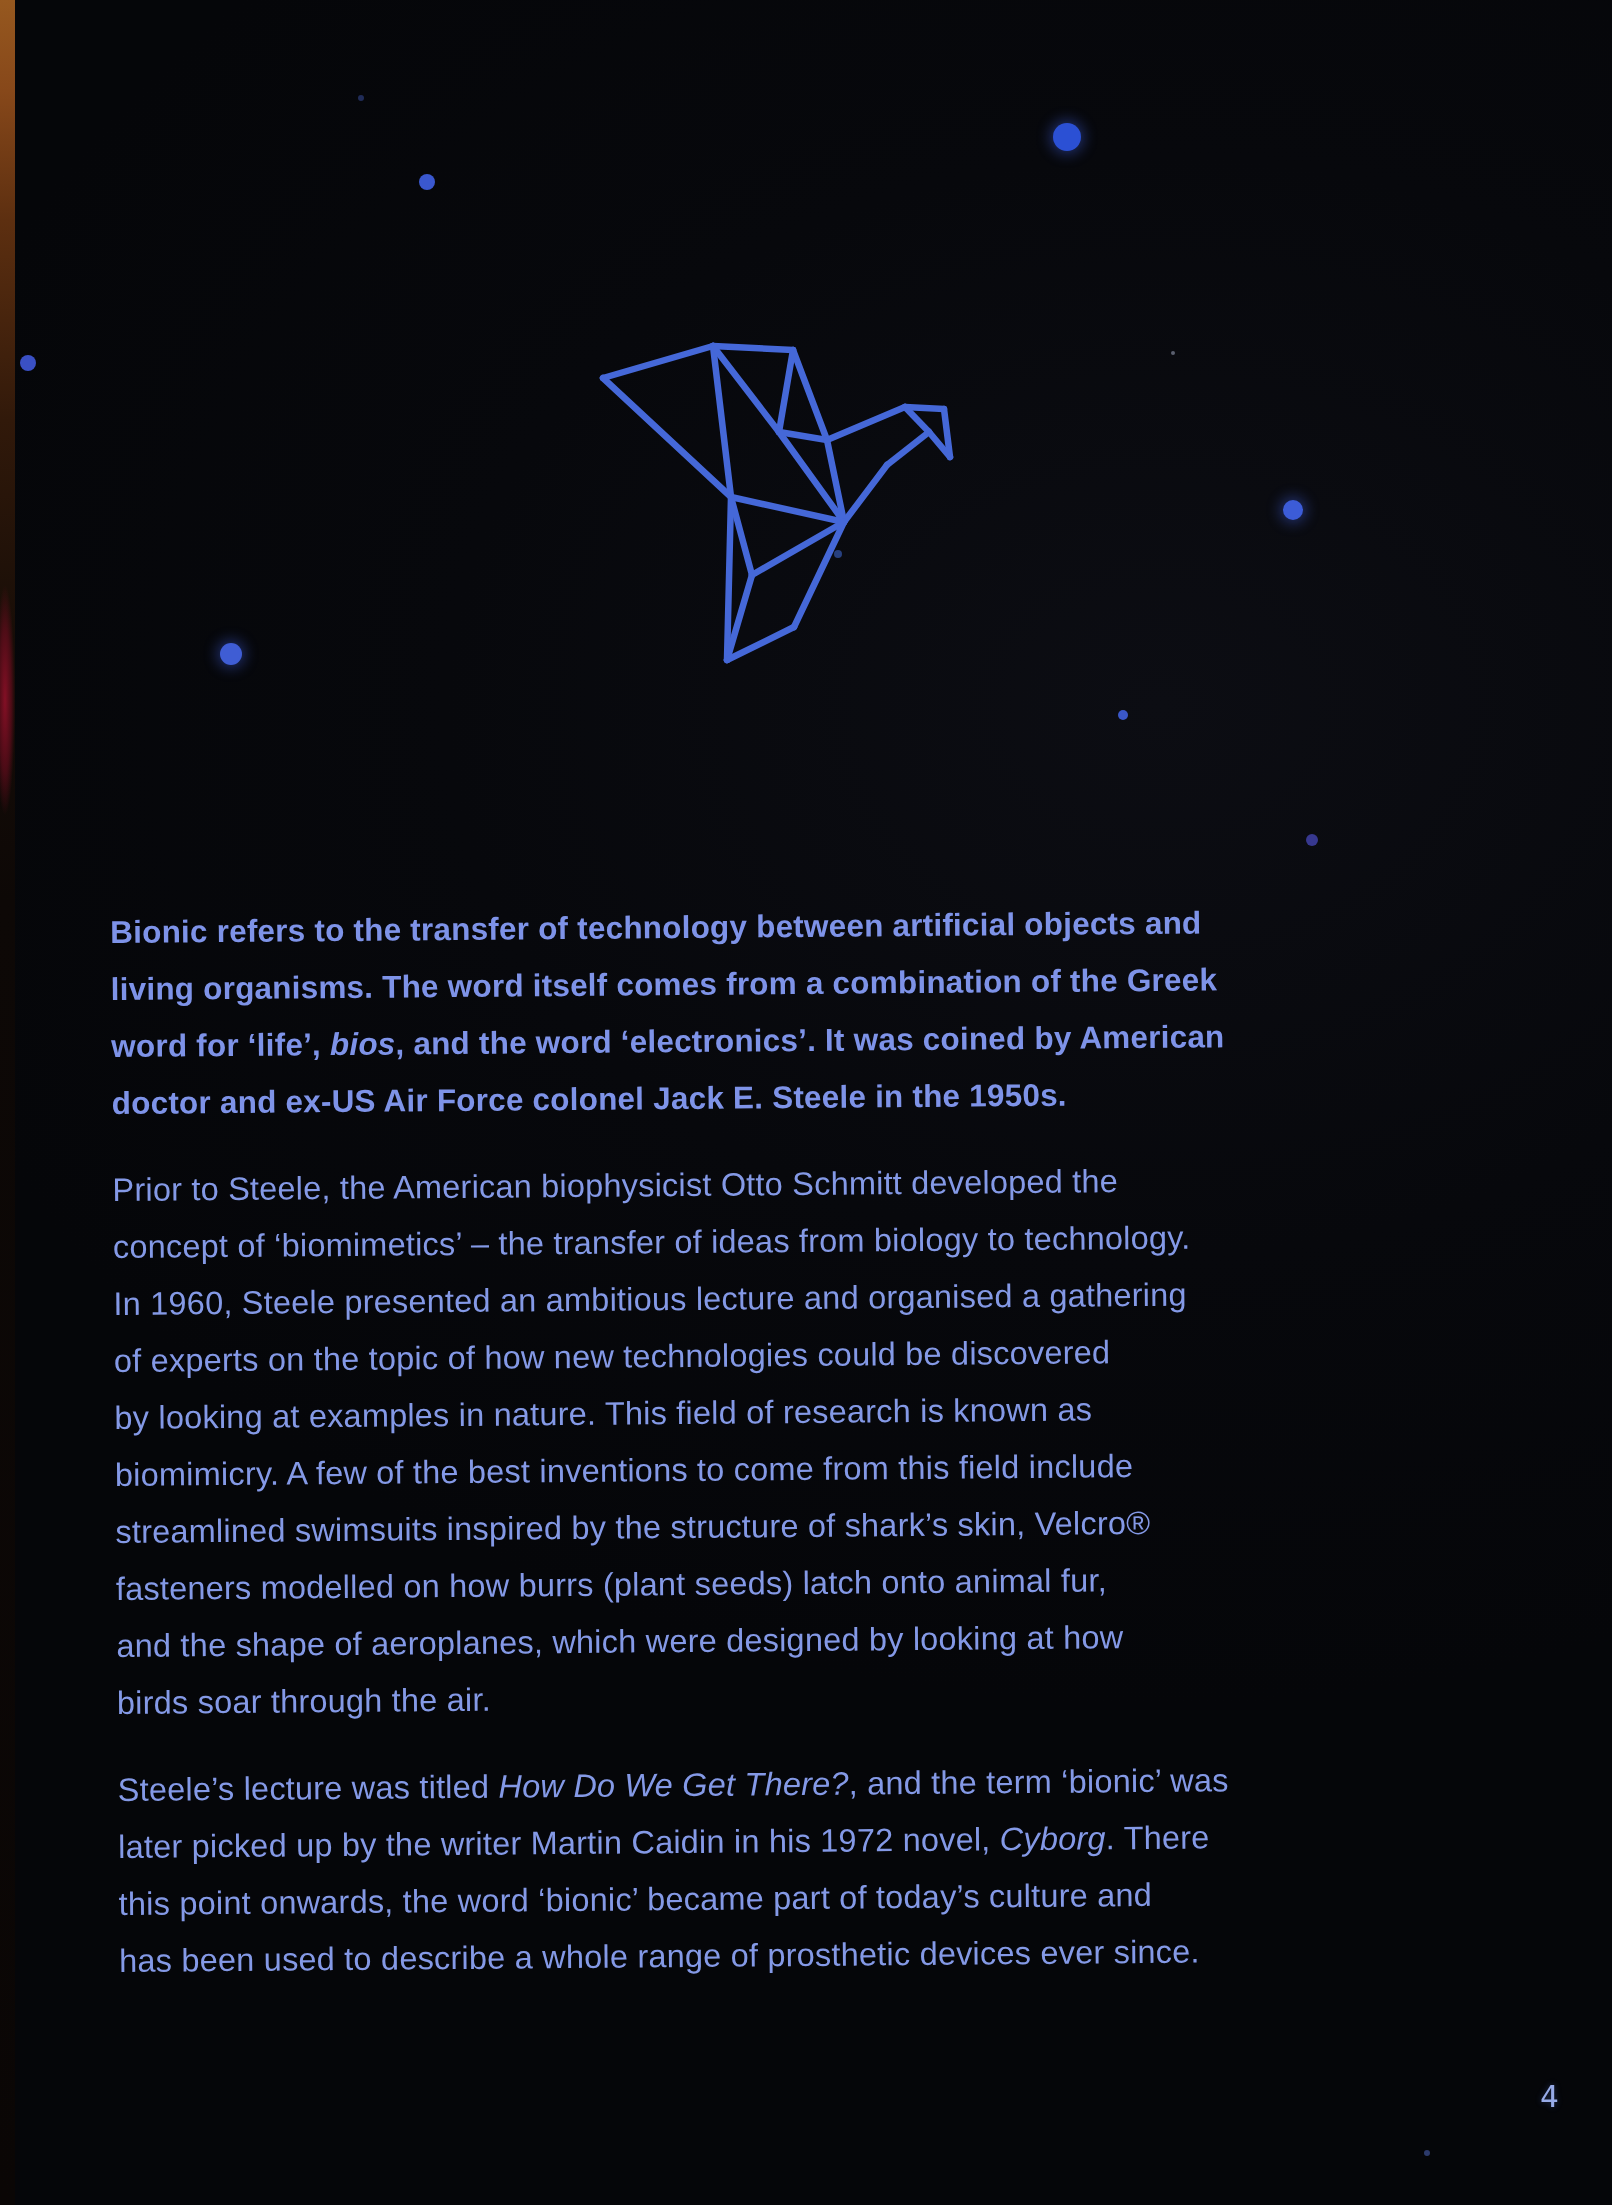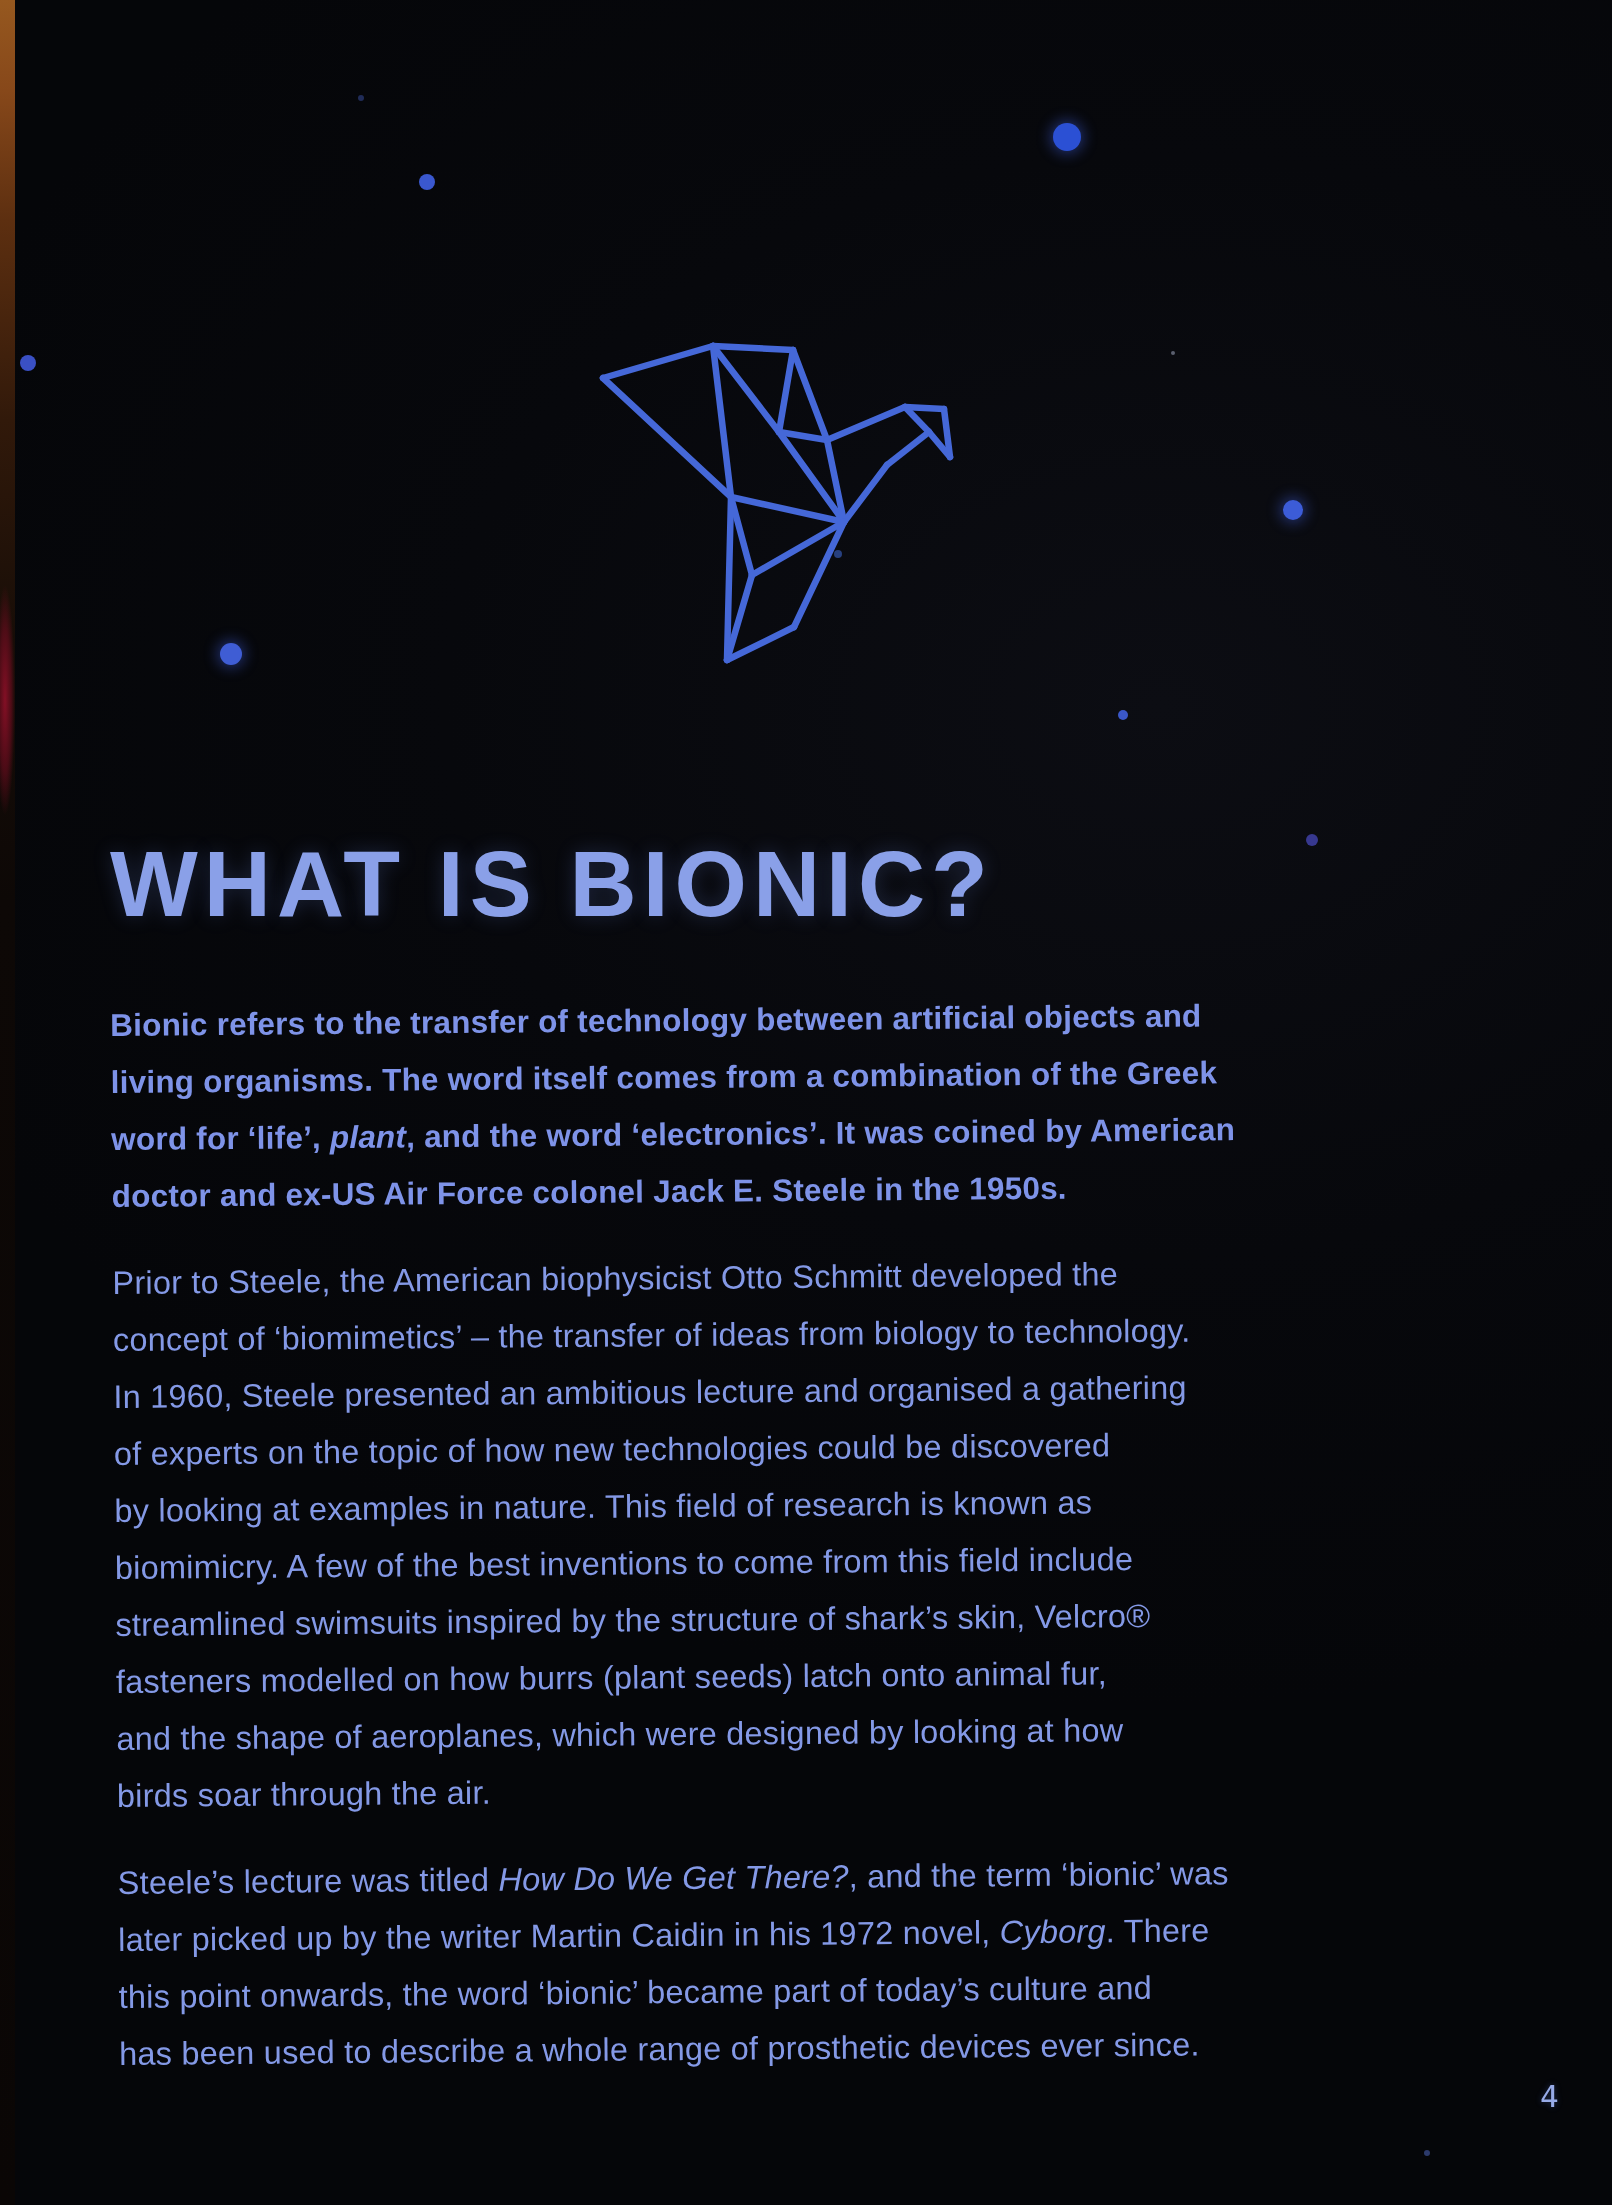--- a/index.html
+++ b/index.html
@@ -92,26 +92,25 @@
       <line x1="134" y1="155" x2="130" y2="318"></line>
       <line x1="134" y1="155" x2="155" y2="233"></line>
       <line x1="155" y1="233" x2="130" y2="318"></line>
       <line x1="155" y1="233" x2="247" y2="180"></line>
       <line x1="247" y1="180" x2="197" y2="285"></line>
       <line x1="197" y1="285" x2="130" y2="318"></line>
     </svg>
   </div>
 
   <div class="content">
-    <div class="title">WHAT IS BIONIC?</div>
     <div class="paragraphs" id="paragraphs">
         <div class="para bold">
           <div class="line"><span>Bionic refers to the transfer of technology between artificial objects and</span></div>
           <div class="line"><span>living organisms. The word itself comes from a combination of the Greek</span></div>
-          <div class="line"><span>word for ‘life’, </span><span class="it">plant</span><span>, and the word ‘electronics’. It was coined by American</span></div>
+          <div class="line"><span>word for ‘life’, </span><span class="it">bios</span><span>, and the word ‘electronics’. It was coined by American</span></div>
           <div class="line"><span>doctor and ex-US Air Force colonel Jack E. Steele in the 1950s.</span></div>
         </div>
         <div class="para">
           <div class="line"><span>Prior to Steele, the American biophysicist Otto Schmitt developed the</span></div>
           <div class="line"><span>concept of ‘biomimetics’ – the transfer of ideas from biology to technology.</span></div>
           <div class="line"><span>In 1960, Steele presented an ambitious lecture and organised a gathering</span></div>
           <div class="line"><span>of experts on the topic of how new technologies could be discovered</span></div>
           <div class="line"><span>by looking at examples in nature. This field of research is known as</span></div>
           <div class="line"><span>biomimicry. A few of the best inventions to come from this field include</span></div>
           <div class="line"><span>streamlined swimsuits inspired by the structure of shark’s skin, Velcro®</span></div>

